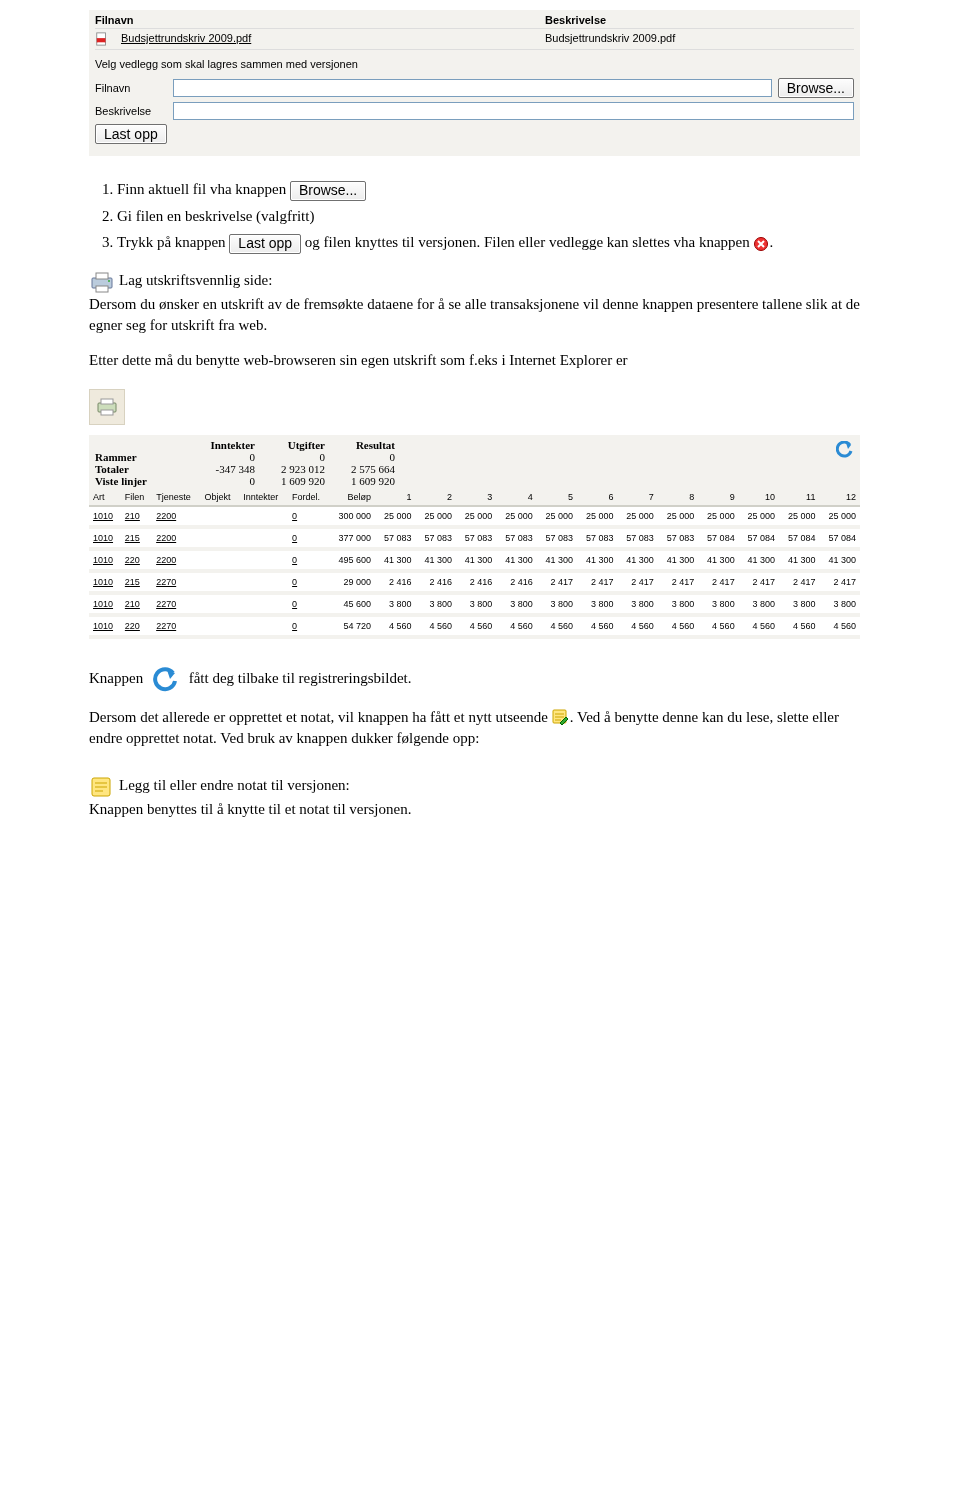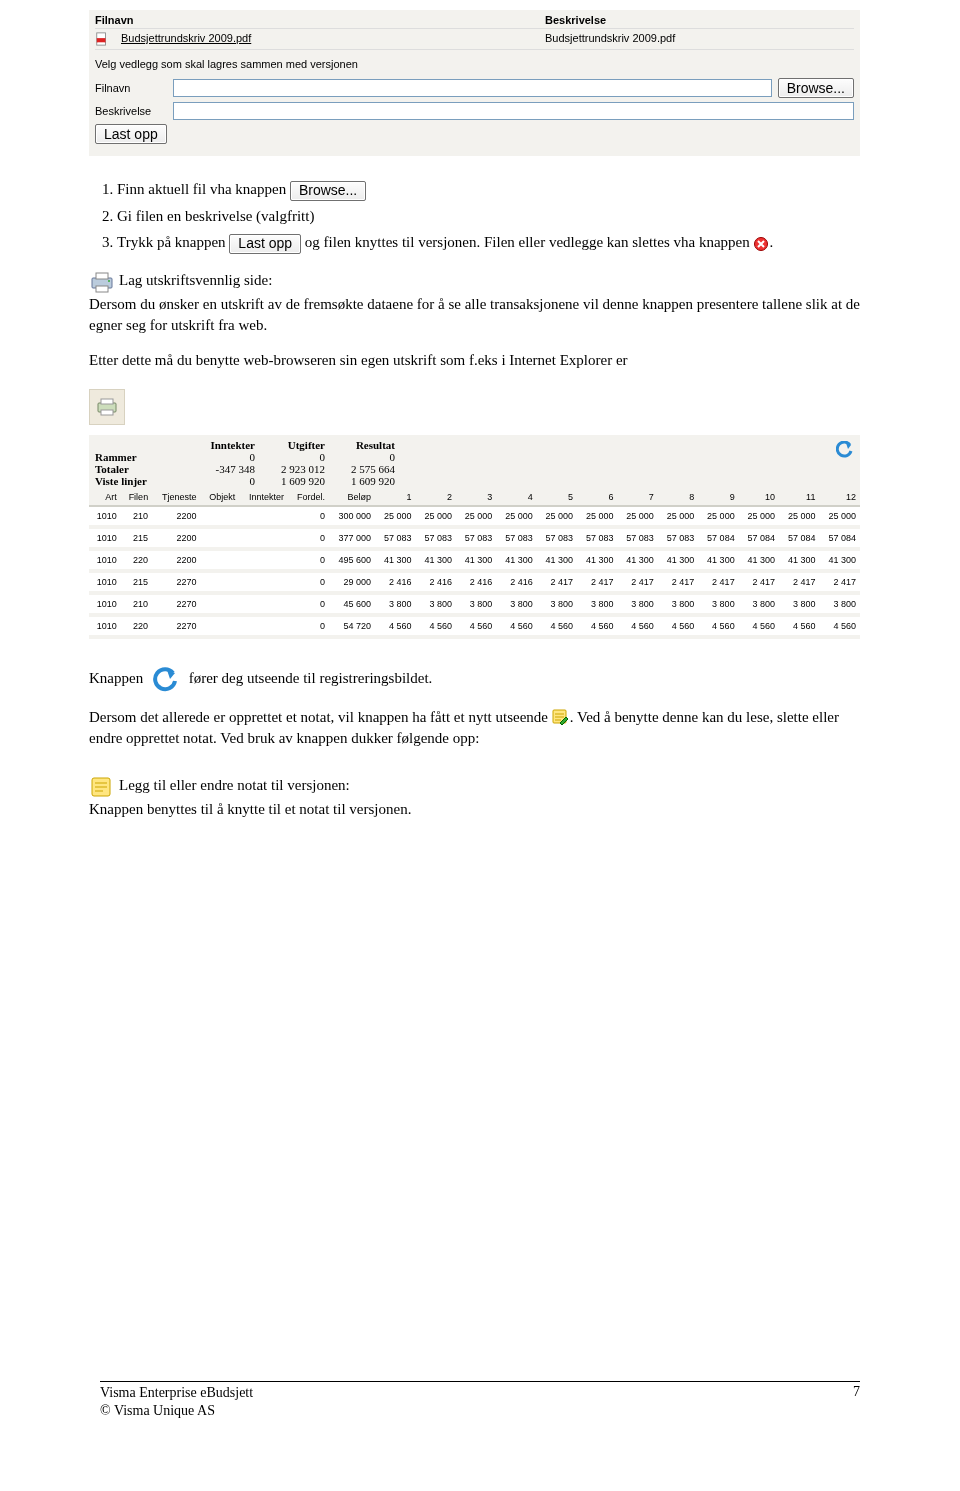--- a/index.html
+++ b/index.html
@@ -91,28 +91,28 @@
     font-size: 9px;
     width: 100%;
     border-collapse: collapse;
     background: #f3f2ee;
   }
   .data-table th {
     text-align: right; font-weight: normal; padding: 3px 4px;
     border-bottom: 2px solid #d0d0c8;
     white-space: nowrap;
   }
-  .data-table th.lft { text-align: right; }
+  .data-table th.lft { text-align: left; }
   .data-table td {
     text-align: right; padding: 4px 4px;
     border-bottom: 4px solid #f3f2ee;
     background: #fff;
     white-space: nowrap;
   }
-  .data-table td.lft { text-align: right; }
+  .data-table td.lft { text-align: left; text-decoration: underline; }
   .back-icon-big {
     display: inline-flex; width: 26px; height: 26px; vertical-align: middle; margin: 0 6px;
   }
   .back-icon-big svg { width:26px; height:26px; }
   .note-icon {
     display: inline-flex; width: 26px; height: 24px; vertical-align: middle; margin-right: 4px;
   }
   .note-icon svg { width:26px; height:24px; }
   .note-edit-icon {
     display: inline-flex; width:18px; height:18px; vertical-align: middle;
@@ -403,21 +403,21 @@
 
   
   <div class="para" style="margin-top:28px">
     <span>Knappen </span>
     <span class="back-icon-big">
       <svg viewBox="0 0 26 26">
           <path d="M20 6 A10 10 0 1 0 22 14" fill="none" stroke="#2a8bd4" stroke-width="4"></path>
           <path d="M14 3 L22 6 L17 12 Z" fill="#2a8bd4"></path>
         </svg>
     </span>
-    <span> fører deg utseende til registreringsbildet.</span>
+    <span> fått deg tilbake til registreringsbildet.</span>
   </div>
 
   
   <div class="para">
     <span>Dersom det allerede er opprettet et notat, vil knappen ha fått et nytt utseende</span>
     <span class="note-edit-icon">
       <svg viewBox="0 0 18 18">
           <rect x="1" y="1" width="13" height="13" rx="1" fill="#ffe680" stroke="#cca500"></rect>
           <path d="M3 5h9M3 8h9M3 11h6" stroke="#cca500"></path>
           <path d="M10 16 L16 10 L14 8 L8 14 Z" fill="#3a3" stroke="#060"></path>
@@ -428,21 +428,14 @@
     <span class="note-icon">
       <svg viewBox="0 0 26 24">
           <rect x="3" y="3" width="18" height="18" rx="2" fill="#ffe680" stroke="#cca500"></rect>
           <path d="M6 8h12M6 12h12M6 16h8" stroke="#cca500" stroke-width="1"></path>
         </svg>
     </span><b>Legg til eller endre notat til versjonen:</b><br>
     <span>Knappen benyttes til å knytte til et notat til versjonen.</span>
   </div>
 
   
-  <div class="footer">
-    <div class="footer-left">
-      <div>Visma Enterprise eBudsjett</div>
-      <div>© Visma Unique AS</div>
-    </div>
-    <div>7</div>
-  </div>
 
 </div>
 
 </body></html>

